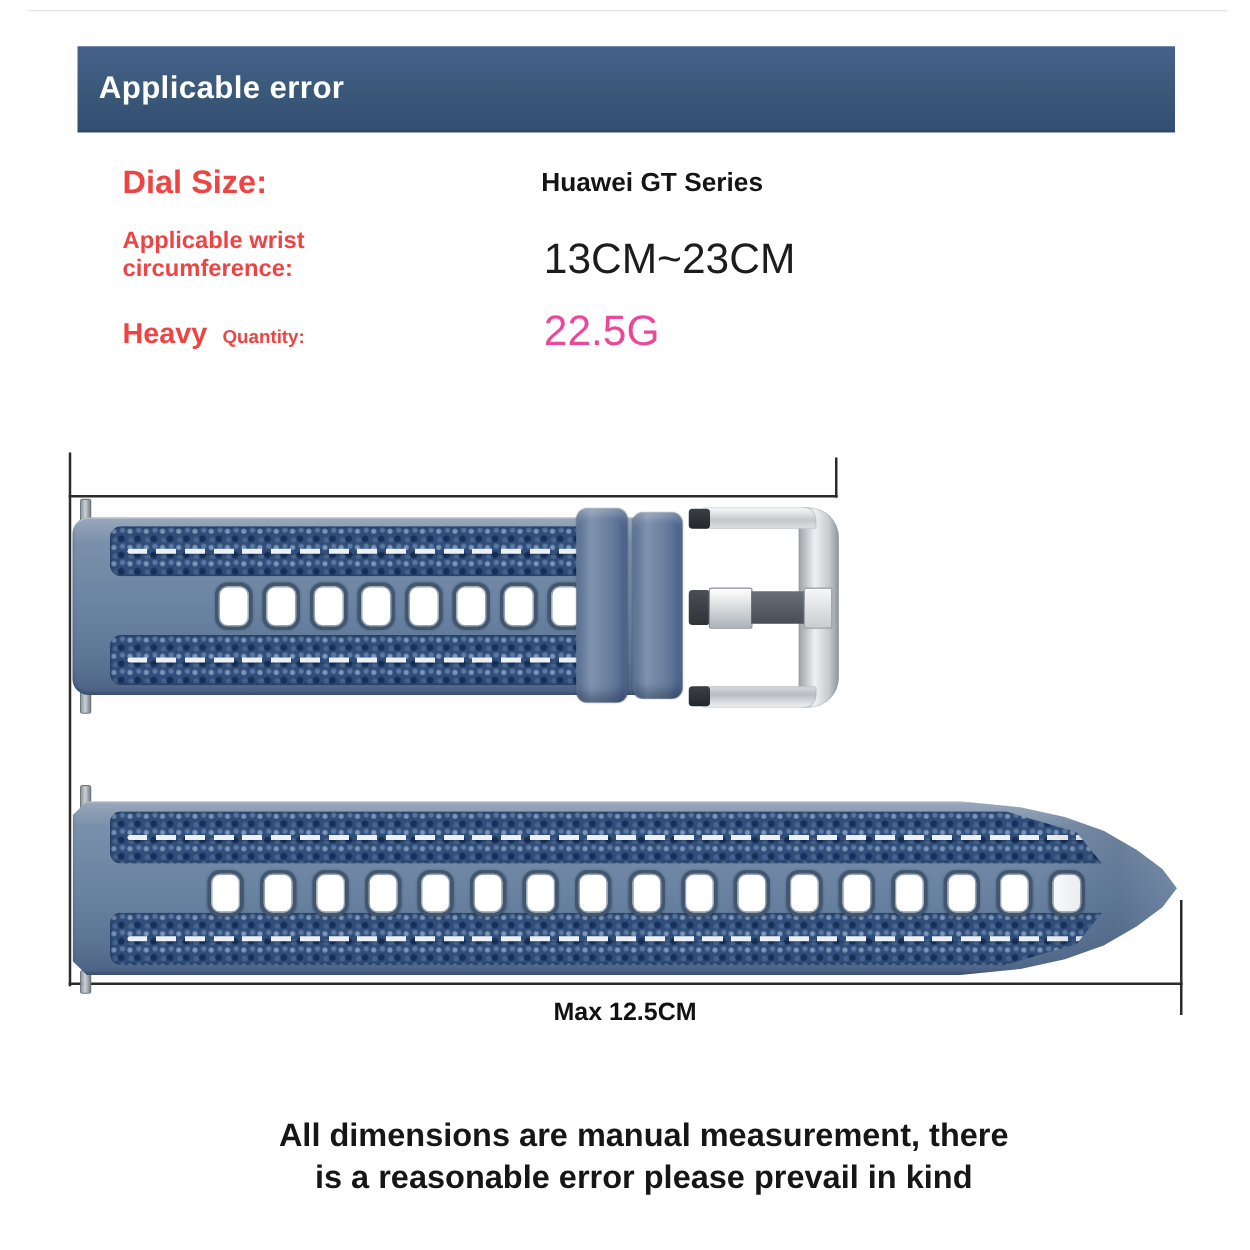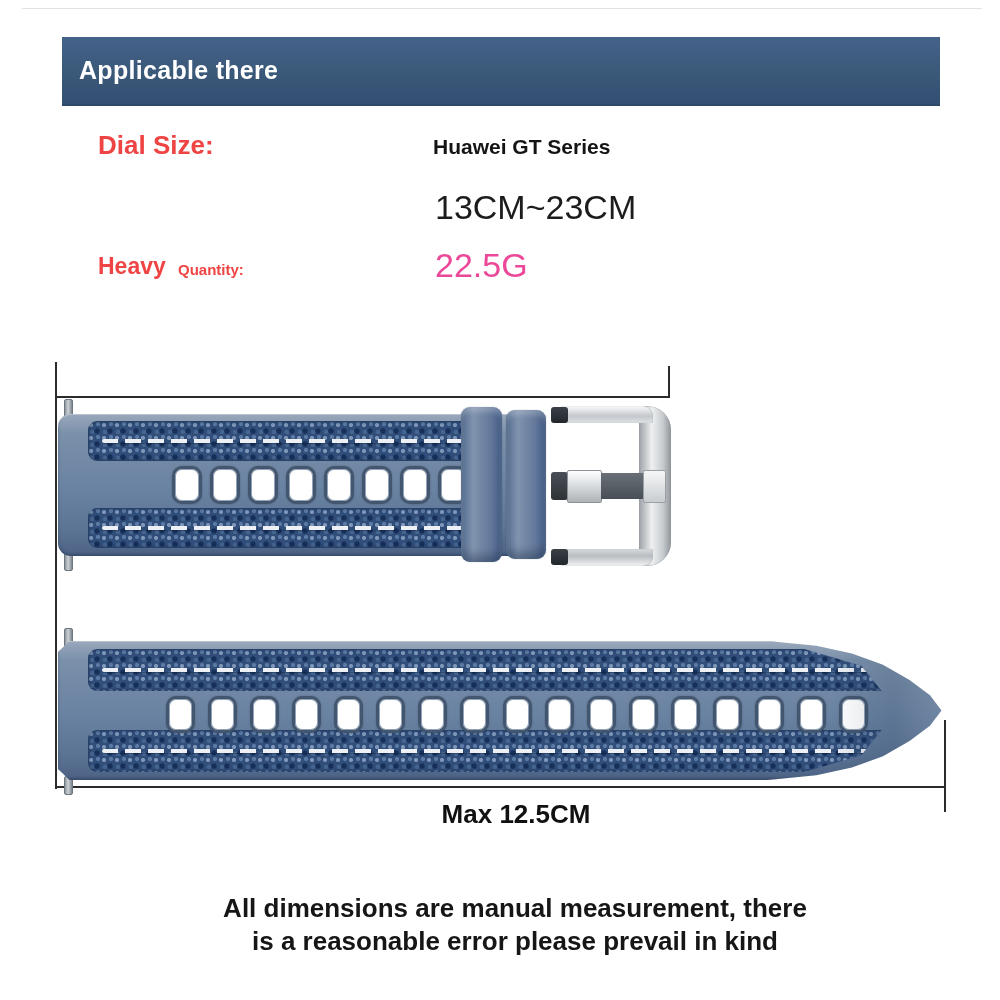--- a/index.html
+++ b/index.html
@@ -30,21 +30,21 @@
 
   
   .mline{background:#2b2b2b;}
   .mv-left{left:55px;top:362px;width:2px;height:427px;}
   .mh-top{left:55px;top:396px;width:615px;height:2px;}
   .mt-top-right{left:668px;top:366px;width:2px;height:32px;}
   .mh-bottom{left:55px;top:786px;width:891px;height:2px;}
   .mt-bottom-right{left:944px;top:720px;width:2px;height:92px;}
   .mlabel{font-weight:bold;color:#111;text-align:center;}
   .mlabel-top{left:160px;top:352px;width:400px;font-size:21px;}
-  .mlabel-bottom{left:316px;top:799px;width:400px;font-size:26px;}
+  .mlabel-bottom{left:300px;top:799px;width:400px;font-size:20px;}
 
   
   .strap-body-bg{
     position:absolute;inset:0;
     background:linear-gradient(180deg,#9aa8bb 0%,#7a90aa 14%,#6a83a2 52%,#5d7595 80%,#4c6285 100%);
     box-shadow:inset 0 1px 0 #b9c2cf, inset 0 -2px 3px rgba(20,35,60,.35);
   }
   .fabric{
     position:absolute;
     background-color:#314e7a;
@@ -125,26 +125,27 @@
   .footer{left:0;top:892px;width:1000px;text-align:center;font-weight:bold;font-size:26px;line-height:33px;color:#161616;margin-left:15px;}
 </style>
 </head>
 <body>
 
 <div class="canvas">
 
   <div class="abs hairline-top"></div>
 
   <div class="abs banner">
-    <span class="banner-title">Applicable there</span>
+    <span class="banner-title">Applicable error</span>
   </div>
 
   <div class="abs spec-label lbl-dial">Dial Size:</div>
   <div class="abs val-dial">Huawei GT Series</div>
 
+  <div class="abs spec-label lbl-wrist">Applicable wrist circumference:</div>
   <div class="abs val-wrist">13CM~23CM</div>
 
   <div class="abs spec-label lbl-heavy">Heavy</div>
   <div class="abs spec-label lbl-qty">Quantity:</div>
   <div class="abs val-heavy">22.5G</div>
 
   <div class="abs mline mv-left"></div>
   <div class="abs mline mh-top"></div>
   <div class="abs mline mt-top-right"></div>
   <div class="abs mline mh-bottom"></div>

